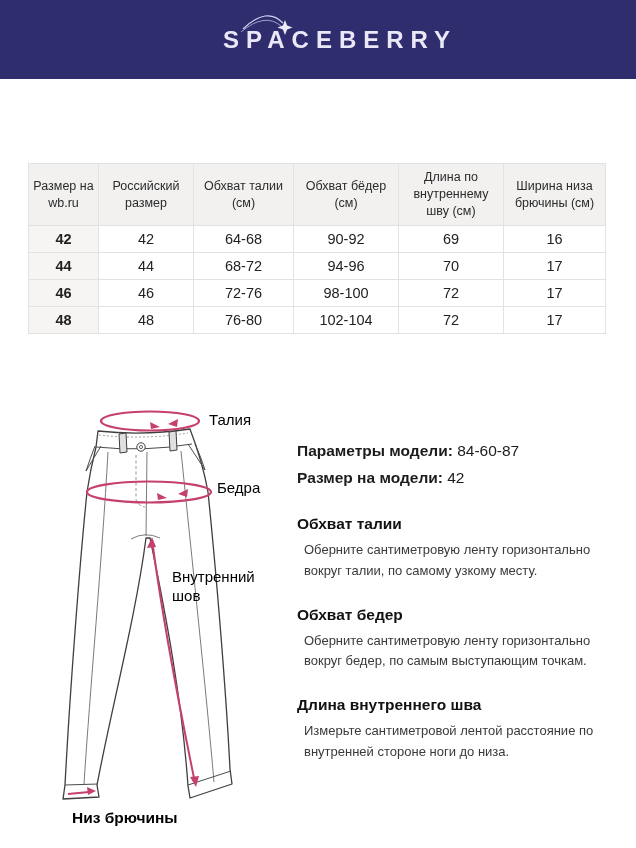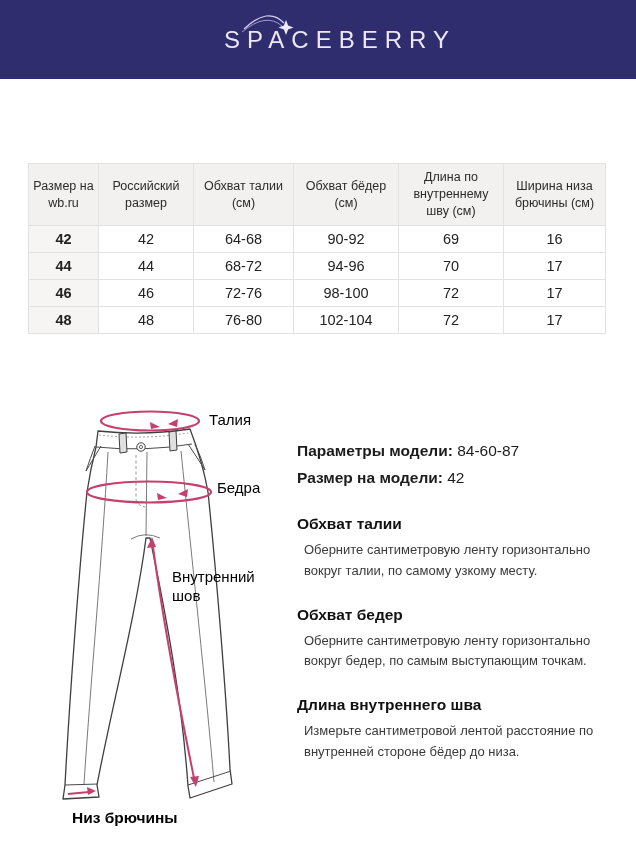--- a/index.html
+++ b/index.html
@@ -3,21 +3,21 @@
 <meta charset="utf-8">
 <style>
   html,body{margin:0;padding:0;background:#fff;}
   .page{position:relative;width:636px;height:848px;background:#ffffff;overflow:hidden;
         font-family:"Liberation Sans",sans-serif;color:#1f1f1f;}
 
   
   .brand-header{position:absolute;left:0;top:0;width:636px;height:79px;background:#2f2d6e;
                 display:flex;align-items:center;justify-content:center;}
   .logo-wrap{position:relative;display:inline-block;}
-  .logo-text{font-family:"Liberation Sans",sans-serif;font-size:24px;font-weight:400;
+  .logo-text{font-family:"Liberation Sans",sans-serif;font-size:24px;font-weight:700;
              letter-spacing:7px;color:#eae8f7;margin-left:44px;}
   .comet{position:absolute;left:50px;top:-18px;width:70px;height:28px;}
 
   
   .size-table{position:absolute;left:28px;top:163px;width:577px;border-collapse:collapse;
               table-layout:fixed;}
   .size-table th,.size-table td{border:1px solid #e3e2e2;text-align:center;vertical-align:middle;}
   .size-table th{background:#f2f1f0;font-size:12.5px;font-weight:500;color:#2b2b2b;
                  height:57px;padding:2px 4px;line-height:1.35;}
   .size-table td{background:#ffffff;font-size:14.5px;color:#222;height:26px;padding:0;}
@@ -200,17 +200,17 @@
     <div class="measure-section">
       <h3>Обхват талии</h3>
       <p>Оберните сантиметровую ленту горизонтально вокруг талии, по самому узкому месту.</p>
     </div>
     <div class="measure-section">
       <h3>Обхват бедер</h3>
       <p>Оберните сантиметровую ленту горизонтально вокруг бедер, по самым выступающим точкам.</p>
     </div>
     <div class="measure-section">
       <h3>Длина внутреннего шва</h3>
-      <p>Измерьте сантиметровой лентой расстояние по внутренней стороне бёдер до низа.</p>
+      <p>Измерьте сантиметровой лентой расстояние по внутренней стороне ноги до низа.</p>
     </div>
   </div>
 
 </div>
 
 </body></html>

